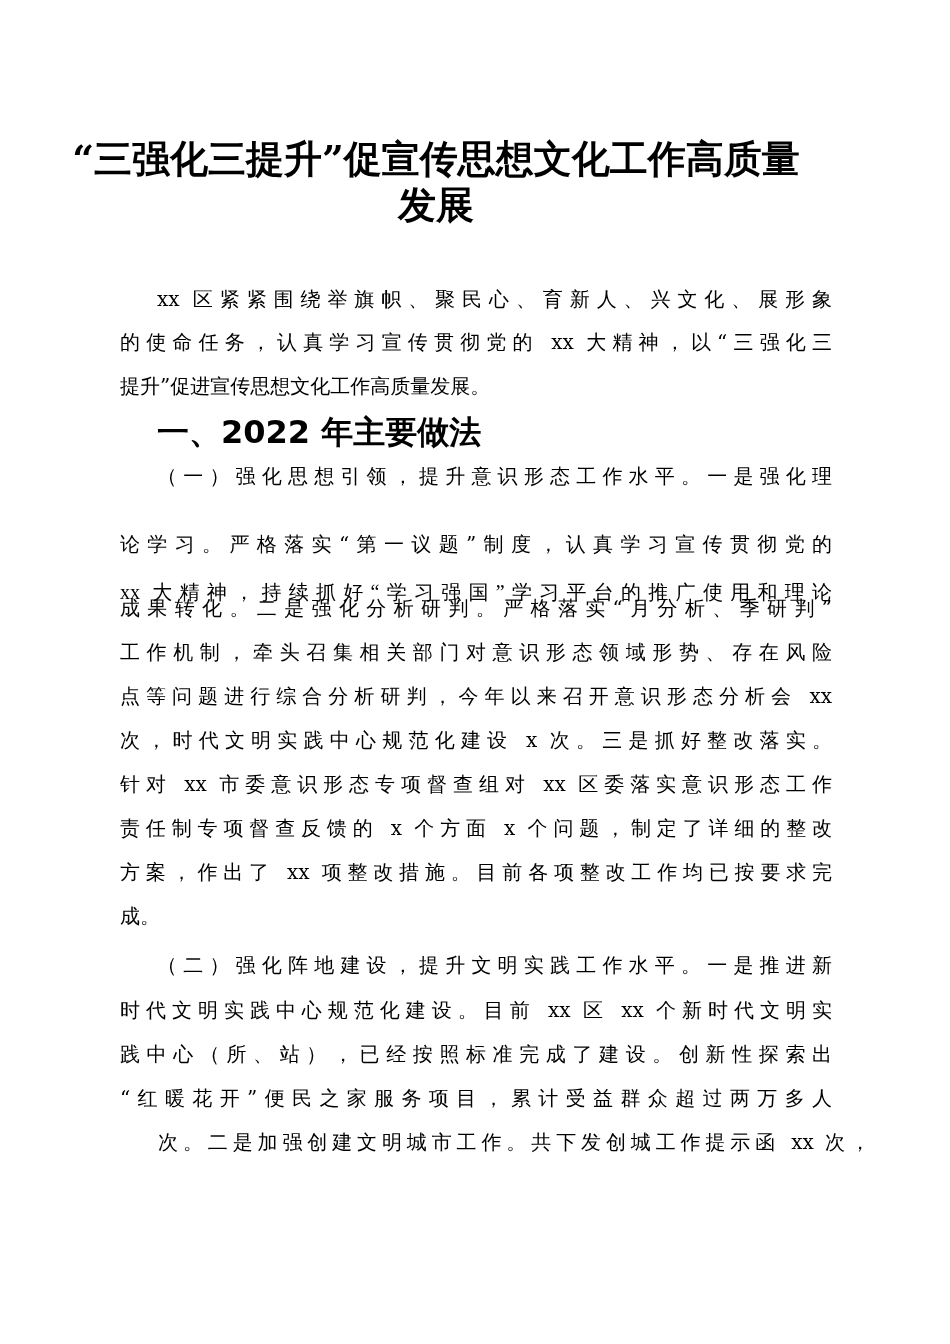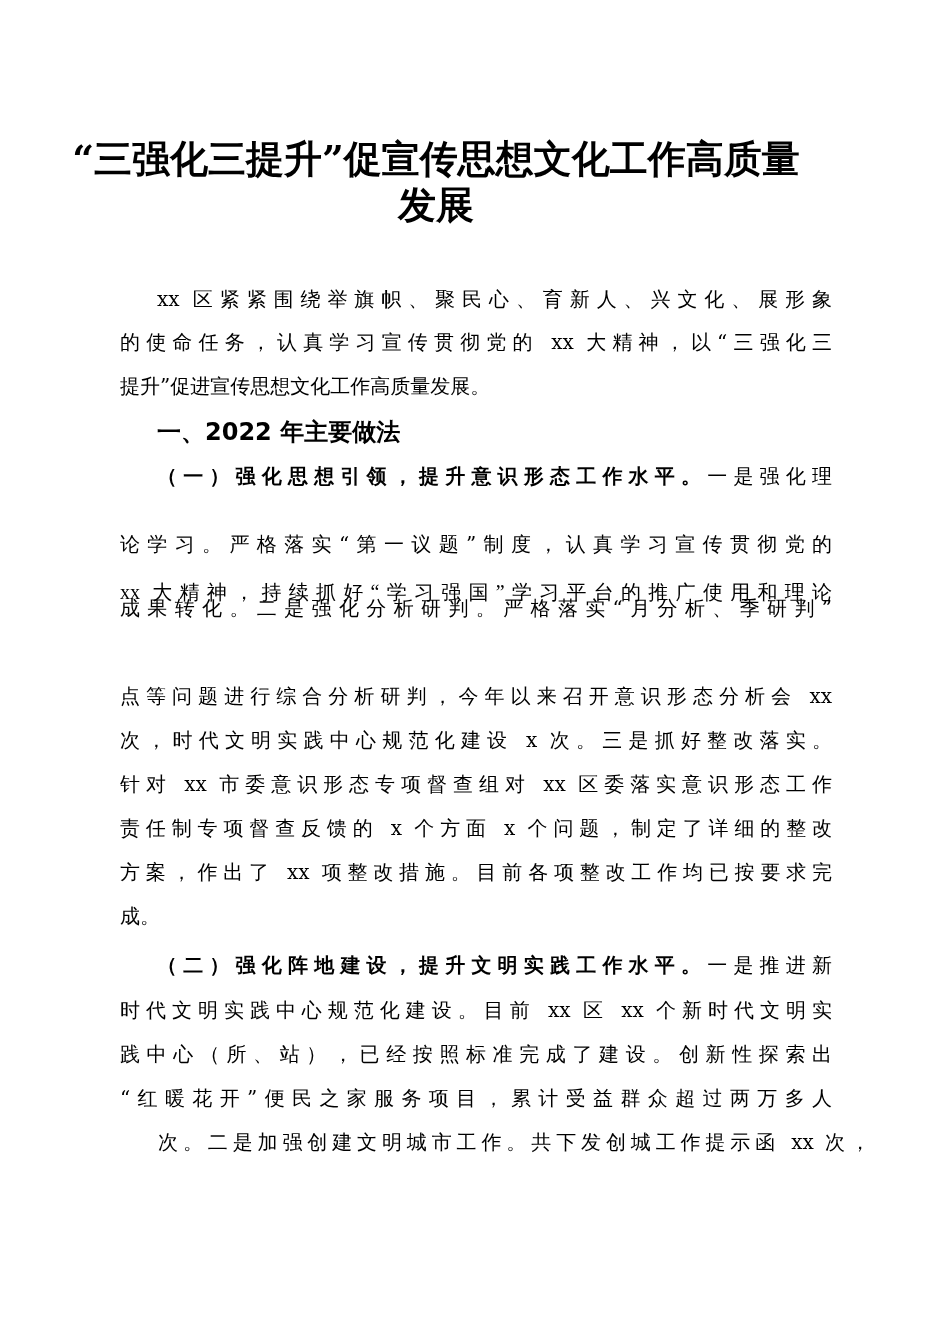--- a/index.html
+++ b/index.html
@@ -48,26 +48,26 @@
     }
     .line.indent {
       left: 157px;
       width: 675px;
     }
     .heading {
       position: absolute;
       left: 157px;
       font-family: "DejaVu Sans", "Liberation Sans", sans-serif;
       font-weight: bold;
-      font-size: 24px;
+      font-size: 32px;
       line-height: 30px;
       white-space: nowrap;
     }
     .line.bold-lead .lead {
-      font-weight: bold;
+      font-weight: normal;
     }
   </style>
 </head>
 <body>
 
 <div class="page">
 
   <div class="title-line" style="top:136px;">“三强化三提升”促宣传思想文化工作高质量</div>
   <div class="title-line" style="top:182px;">发展</div>
 
@@ -76,20 +76,21 @@
   <div class="line last" style="top:371px;">提升”促进宣传思想文化工作高质量发展。</div>
 
   <div class="heading" style="top:417px;">一、2022 年主要做法</div>
 
   <div class="line indent bold-lead" style="top:461px;">
     <span class="lead">（一）强化思想引领，提升意识形态工作水平。</span><span>一是强化理</span>
   </div>
   <div class="line" style="top:505px;margin-top:24px;">论学习。严格落实“第一议题”制度，认真学习宣传贯彻党的</div>
   <div class="line" style="top:577px;font-family:Liberation Serif, serif;">xx 大精神，持续抓好“学习强国”学习平台的推广使用和理论</div>
   <div class="line" style="top:593px;">成果转化。二是强化分析研判。严格落实“月分析、季研判”</div>
+  <div class="line" style="top:637px;">工作机制，牵头召集相关部门对意识形态领域形势、存在风险</div>
   <div class="line" style="top:681px;">点等问题进行综合分析研判，今年以来召开意识形态分析会 xx</div>
   <div class="line" style="top:725px;">次，时代文明实践中心规范化建设 x 次。三是抓好整改落实。</div>
   <div class="line" style="top:769px;">针对 xx 市委意识形态专项督查组对 xx 区委落实意识形态工作</div>
   <div class="line" style="top:813px;">责任制专项督查反馈的 x 个方面 x 个问题，制定了详细的整改</div>
   <div class="line" style="top:857px;">方案，作出了 xx 项整改措施。目前各项整改工作均已按要求完</div>
   <div class="line last" style="top:901px;">成。</div>
 
   <div class="line indent bold-lead" style="top:950px;">
     <span class="lead">（二）强化阵地建设，提升文明实践工作水平。</span><span>一是推进新</span>
   </div>

